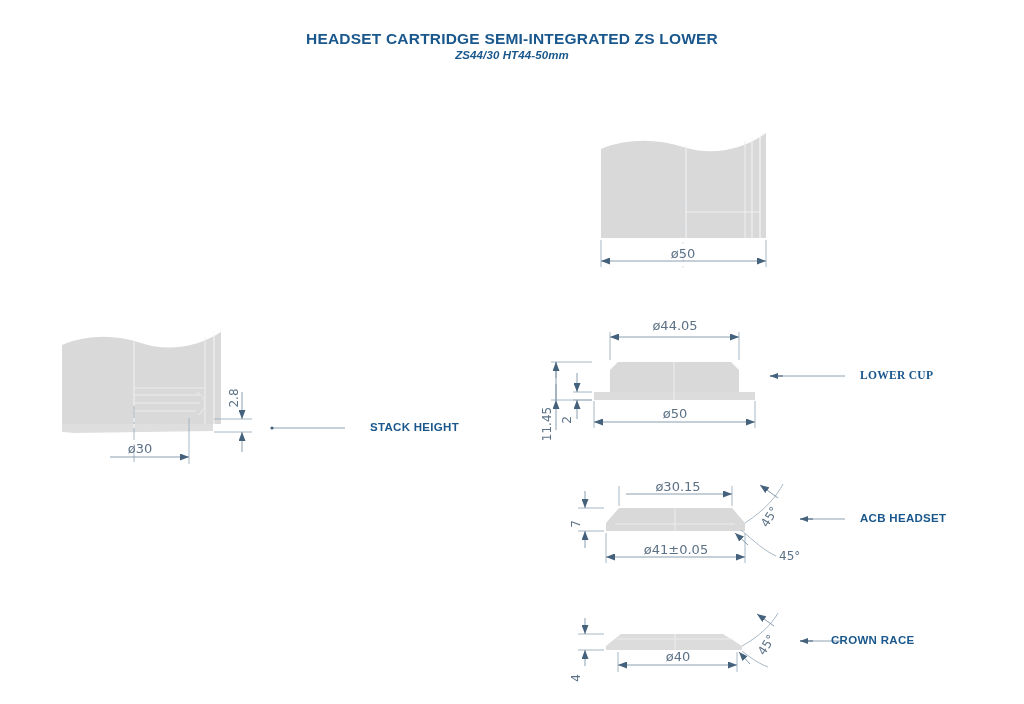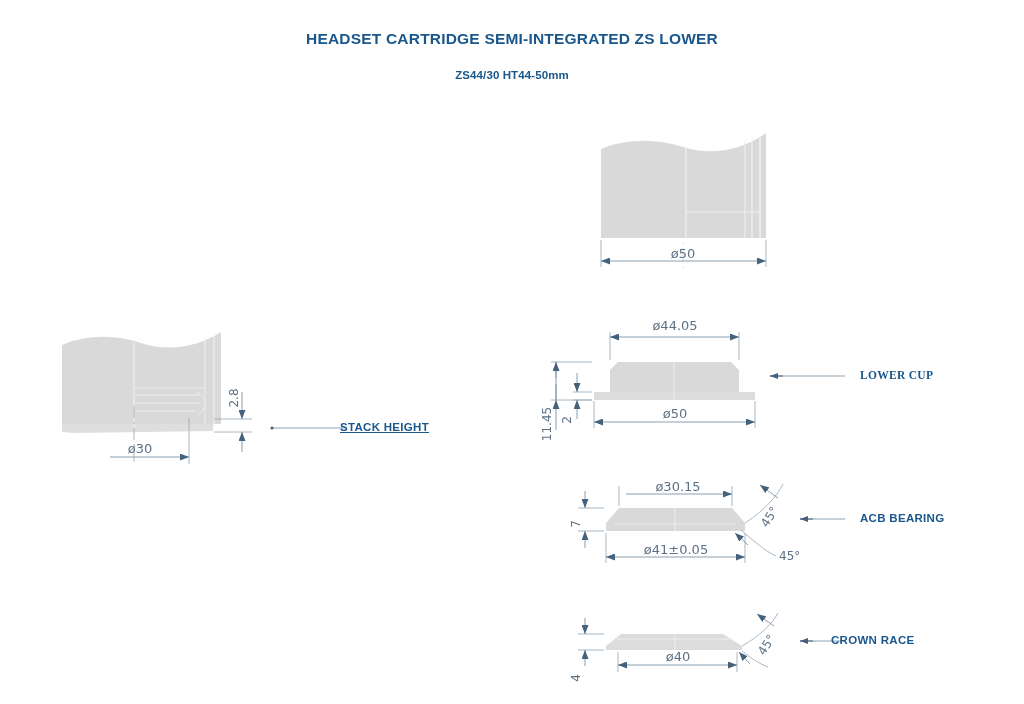--- a/index.html
+++ b/index.html
@@ -40,22 +40,23 @@
     line-height: 18px;
     white-space: nowrap;
   }
   .title-sub {
     font-family: "Liberation Sans", sans-serif;
     font-weight: bold;
     font-size: 11.5px;
     letter-spacing: 0.1px;
     color: #19578c;
     line-height: 15px;
-    margin-top: 20px;
+    margin-top: 0;
     white-space: nowrap;
+    font-style: italic;
   }
   .callout-label {
     position: absolute;
     font-family: "Liberation Sans", sans-serif;
     font-weight: bold;
     font-size: 11.5px;
     letter-spacing: 0.3px;
     color: #19578c;
     white-space: nowrap;
   }
@@ -242,18 +243,18 @@
       <path d="M757,614 L774,626" stroke="#7d93a6" stroke-width="0.9" marker-start="url(#arrInR)"></path>
       <path d="M750,664 L739,652" stroke="#7d93a6" stroke-width="0.9" marker-end="url(#arrIn)"></path>
       <path d="M742,651 C 752,659 760,664 768,667" stroke="#9eb0c0" stroke-width="0.9" fill="none"></path>
       <text class="angtext" x="770" y="647" text-anchor="middle" transform="rotate(-58 770 647)">45°</text>
 
       <path d="M800,641 L845,641" stroke="#8ea2b4" stroke-width="1"></path>
       <path d="M813,641 L800,641" stroke="#45627d" stroke-width="1" marker-end="url(#arrSm)"></path>
     </g>
   </svg>
 
-  <div class="callout-label" style="left:340px; top:421px;text-decoration:underline;">STACK HEIGHT</div>
+  <div class="callout-label" style="left:370px; top:421px;">STACK HEIGHT</div>
   <div class="callout-label" style="left:860px; top:369px;font-family:Liberation Serif, serif;">LOWER CUP</div>
-  <div class="callout-label" style="left:860px; top:512px;">ACB BEARING</div>
+  <div class="callout-label" style="left:860px; top:512px;">ACB HEADSET</div>
   <div class="callout-label" style="left:831px; top:634px;">CROWN RACE</div>
 
 </div>
 
 </body></html>

